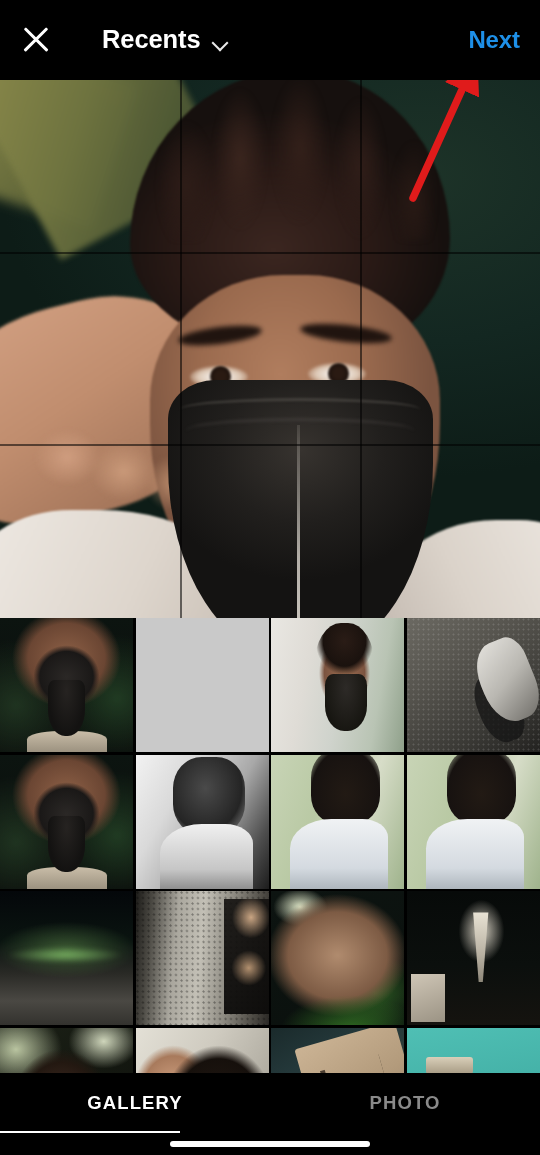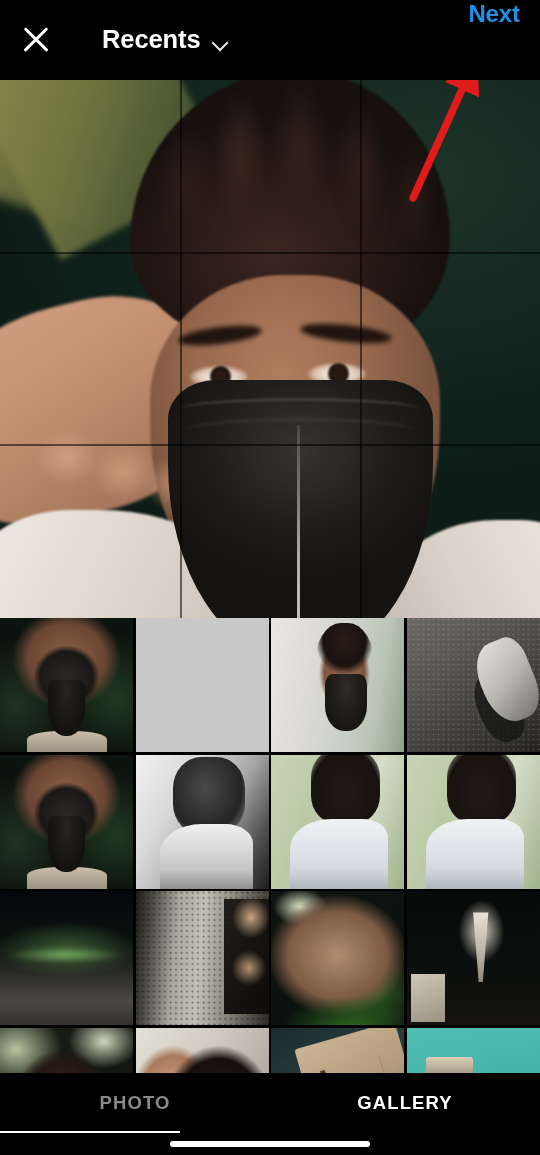--- a/index.html
+++ b/index.html
@@ -86,20 +86,21 @@
     border-right: 2px solid #e9e9e9;
     border-bottom: 2px solid #e9e9e9;
     transform: rotate(45deg);
   }
   .next-btn {
     position: absolute;
     right: 0px; top: 0;
     height: 80px;
     padding: 0 20px 0 24px;
     display: flex;
+    align-items: center;
     cursor: pointer;
   }
   .next-label {
     color: #1E90E8;
     font-size: 24px;
     font-weight: bold;
     letter-spacing: -0.1px;
   }
 
   
@@ -724,24 +725,24 @@
       <div class="thumb">
         <div class="ph t-box"></div>
       </div>
       <div class="thumb">
         <div class="ph t-stool"></div>
       </div>
     </div>
 
   <div class="tabbar">
     <div class="tabs">
+      <div class="tab active">
+        <span class="tab-label">GALLERY</span>
+      </div>
       <div class="tab">
         <span class="tab-label">PHOTO</span>
-      </div>
-      <div class="tab active">
-        <span class="tab-label">GALLERY</span>
       </div>
     </div>
     <div class="tab-underline"></div>
     <div class="home-indicator"></div>
   </div>
 
 </div>
 
 </body></html>

